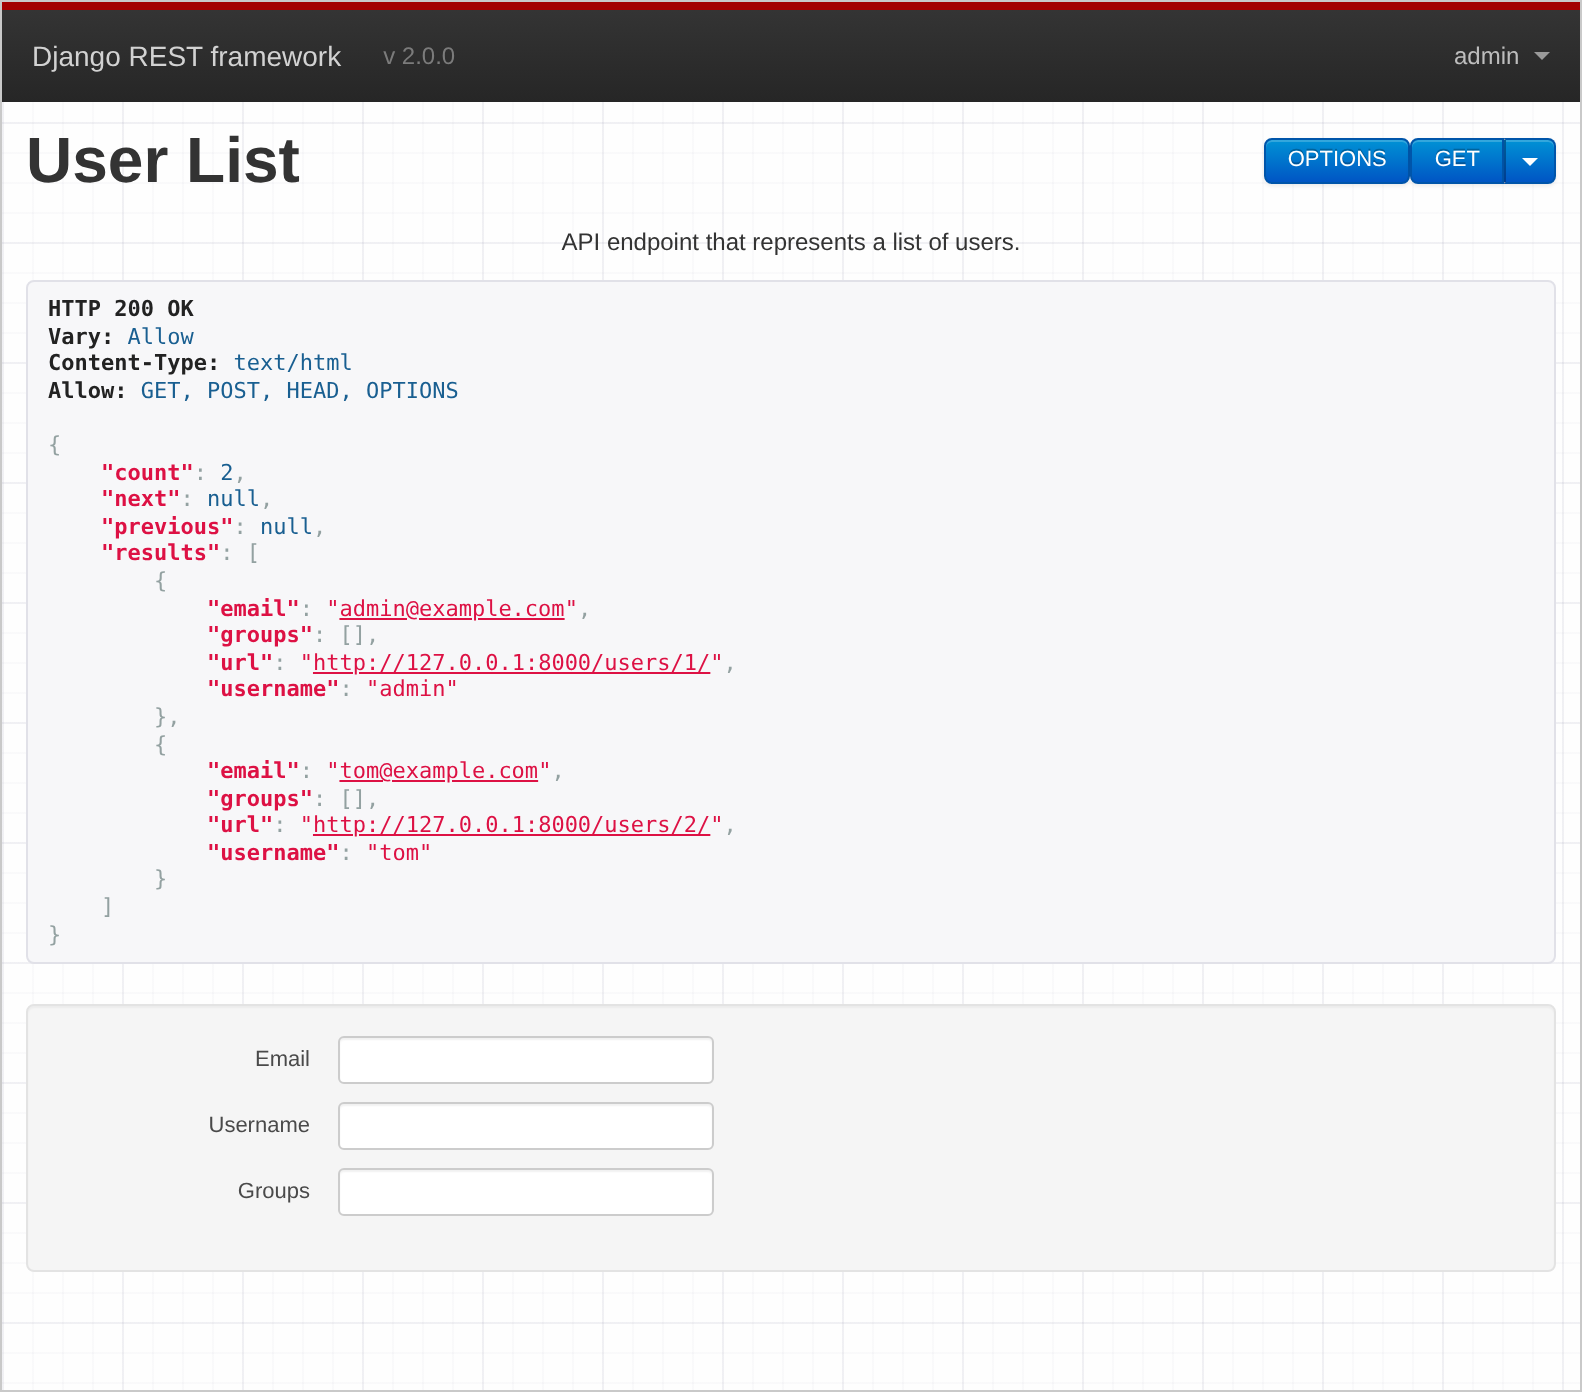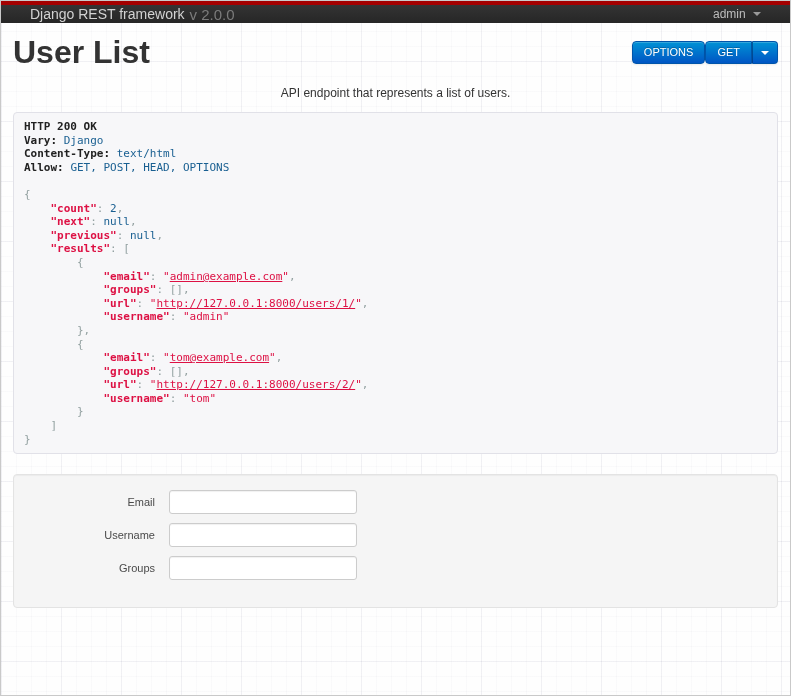--- a/index.html
+++ b/index.html
@@ -13,26 +13,26 @@
     background-image:
       linear-gradient(to right, rgba(90,90,130,0.055) 1px, transparent 1px),
       linear-gradient(to bottom, rgba(90,90,130,0.055) 1px, transparent 1px),
       linear-gradient(to right, rgba(90,90,130,0.028) 1px, transparent 1px),
       linear-gradient(to bottom, rgba(90,90,130,0.028) 1px, transparent 1px);
     background-size: 60px 60px, 60px 60px, 15px 15px, 15px 15px;
   }
 
   
   .navbar {
-    height: 22px; border-top: 4px solid #a30000;
+    height: 50px; border-top: 4px solid #a30000;
     background: linear-gradient(#343434, #262626);
-    display: flex; align-items: center; padding: 0 29px;
+    display: flex; align-items: center; padding: 0 15px; gap: 16px;
   }
   .brand { color: #d2d2d2; font-size: 14px; }
-  .brand-version { color: #7b7b7b; font-size: 15px; margin-left: 5px; }
+  .brand-version { color: #7b7b7b; font-size: 12px; margin-left: 5px; }
   .user-menu { margin-left: auto; color: #bdbdbd; font-size: 12px; cursor: pointer; }
   .user-caret {
     display: inline-block; margin-left: 4px; vertical-align: 2px;
     border-left: 4px solid transparent; border-right: 4px solid transparent;
     border-top: 4px solid #9a9a9a;
   }
 
   
   .content { padding: 0 12px; }
 
@@ -131,21 +131,21 @@
             <span class="caret-down"></span>
           </button>
         </span>
       </div>
     </div>
 
     <div class="page-desc">API endpoint that represents a list of users.</div>
 
 
     <pre class="code-box response-box" id="response-pre"><span class="hdr-name">HTTP 200 OK</span>
-<span class="hdr-name">Vary:</span> <span class="hdr-val">Django</span>
+<span class="hdr-name">Vary:</span> <span class="hdr-val">Allow</span>
 <span class="hdr-name">Content-Type:</span> <span class="hdr-val">text/html</span>
 <span class="hdr-name">Allow:</span> <span class="hdr-val">GET, POST, HEAD, OPTIONS</span>
 
 <span class="jv-pun">{</span>
     <span class="jv-key">"count"</span><span class="jv-pun">:</span> <span class="jv-num">2</span><span class="jv-pun">,</span> 
     <span class="jv-key">"next"</span><span class="jv-pun">:</span> <span class="jv-kw">null</span><span class="jv-pun">,</span> 
     <span class="jv-key">"previous"</span><span class="jv-pun">:</span> <span class="jv-kw">null</span><span class="jv-pun">,</span> 
     <span class="jv-key">"results"</span><span class="jv-pun">:</span> <span class="jv-pun">[</span>
         <span class="jv-pun">{</span>
             <span class="jv-key">"email"</span><span class="jv-pun">:</span> <span class="jv-str">"<a class="jv-link">admin@example.com</a>"</span><span class="jv-pun">,</span> 

